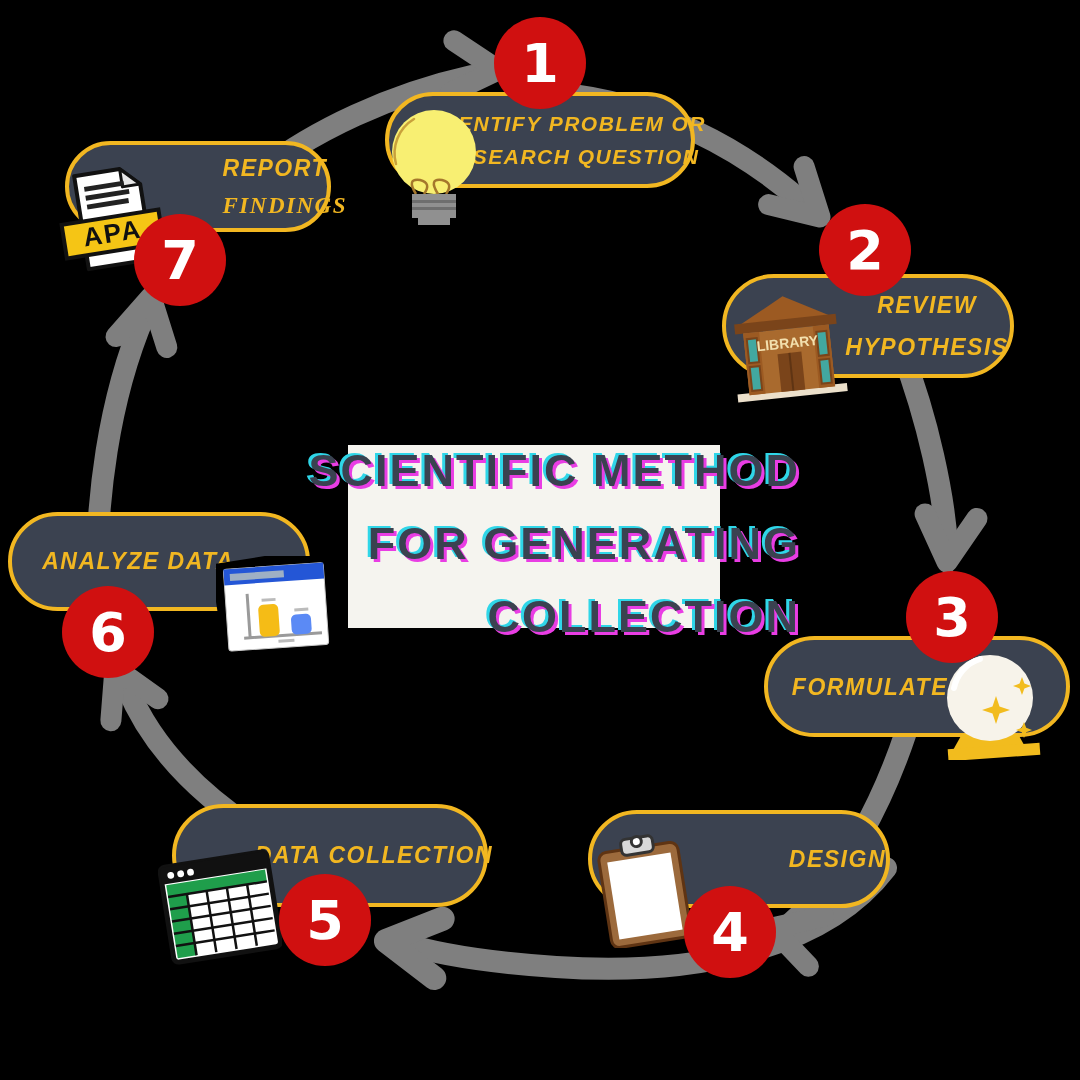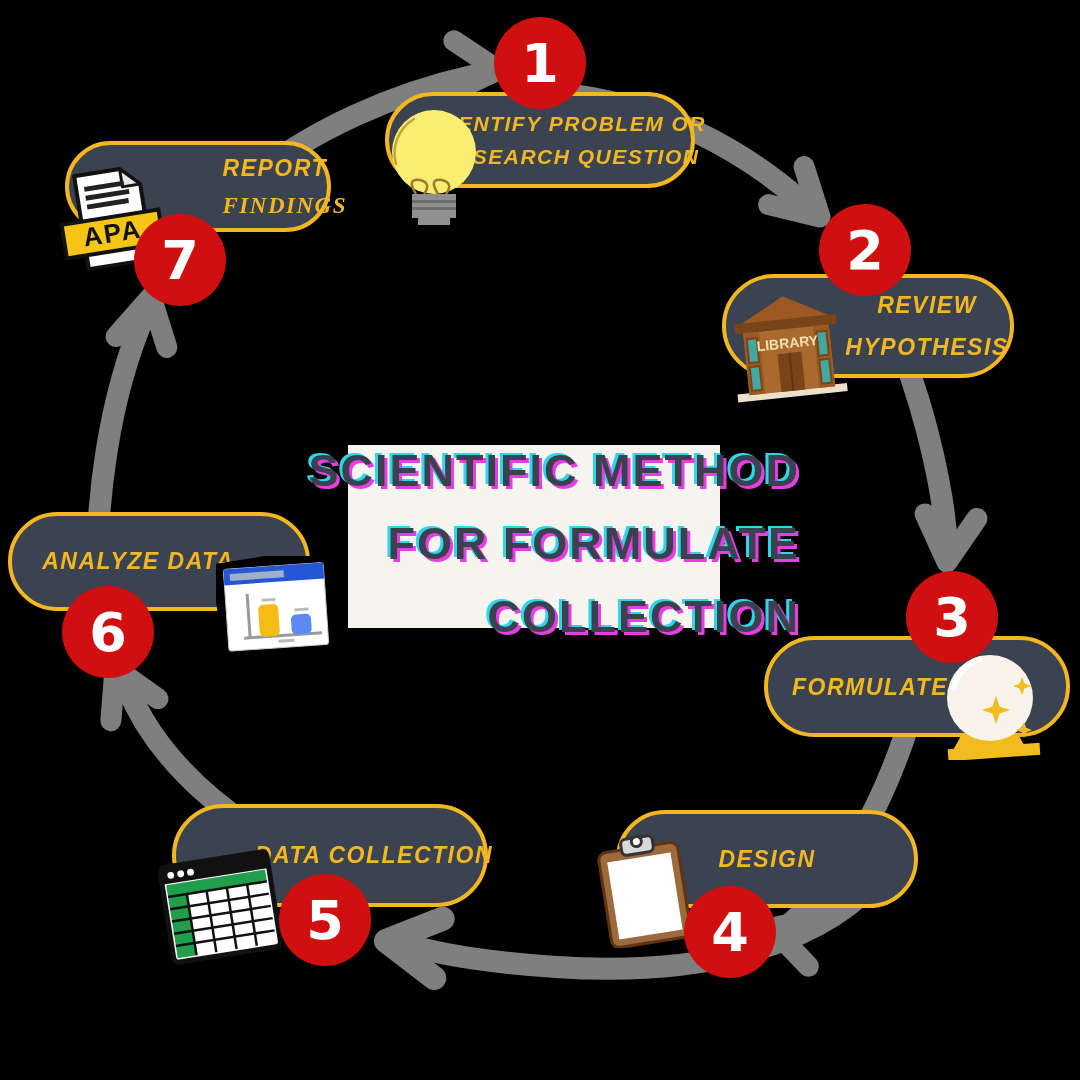--- a/index.html
+++ b/index.html
@@ -10,24 +10,24 @@
   
   .pill{position:absolute;z-index:2;background:#3b4250;border:4px solid #f2b721;
         box-sizing:border-box;border-radius:60px;display:flex;flex-direction:column;
         justify-content:center;color:#f2b721;font-weight:bold;font-style:italic;
         letter-spacing:1.5px;}
   .pill .ln{white-space:nowrap;font-size:23px;line-height:37px;}
   .pill1{left:385px;top:92px;width:310px;height:96px;align-items:center;padding-left:60px;}
   .pill1 .ln{font-size:21px;line-height:33px;}
   .pill2{left:722px;top:274px;width:292px;height:104px;align-items:center;padding-left:118px;}
   .pill2 .ln{line-height:42px;}
-  .pill3{left:764px;top:636px;width:306px;height:101px;align-items:flex-start;
+  .pill3{left:764px;top:636px;width:306px;height:101px;align-items:flex-end;
          padding-left:24px;padding-right:118px;gap:12px;}
   .pill3 .ln{line-height:40px;}
-  .pill4{left:616px;top:810px;width:302px;height:98px;align-items:center;}
+  .pill4{left:588px;top:810px;width:302px;height:98px;align-items:flex-end;}
   .pill5{left:172px;top:804px;width:316px;height:103px;align-items:center;padding-left:88px;}
   .pill6{left:8px;top:512px;width:302px;height:99px;align-items:flex-end;padding-right:72px;}
   .pill7{left:65px;top:141px;width:266px;height:91px;align-items:flex-end;padding-left:58px;}
   .pill7 .ln{line-height:38px;}
   .pill7 .ln.indent{transform:translateX(20px);font-family:Liberation Serif, serif;}
   
   .badge{position:absolute;z-index:5;width:92px;height:92px;border-radius:50%;
          background:#d01010;color:#fff;display:flex;align-items:center;justify-content:center;
          font-size:54px;font-weight:bold;font-family:"DejaVu Sans",sans-serif;}
   .badge1{left:494px;top:17px;}  .badge2{left:819px;top:204px;}
@@ -99,21 +99,21 @@
     <div class="ln">ANALYZE DATA</div>
   </div>
   <div class="pill pill7">
     <div class="ln">REPORT</div>
     <div class="ln indent">FINDINGS</div>
   </div>
 
   <div class="title-panel"></div>
   <div class="title">
     <div class="tl">SCIENTIFIC METHOD</div>
-    <div class="tl">FOR FORMULATE</div>
+    <div class="tl">FOR GENERATING</div>
     <div class="tl">COLLECTION</div>
   </div>
 
   <svg class="icon ic-bulb" width="96" height="120" viewBox="0 0 96 120">
     <circle cx="48" cy="46" r="42" fill="#f8ef72"></circle>
     <path d="M 10 58 A 40 40 0 0 1 28 13" stroke="#c9a13b" stroke-width="2.5" fill="none" stroke-linecap="round"></path>
     <path d="M 30 88 q -10 -16 4 -14 q 12 3 4 14" stroke="#a5772c" stroke-width="2.5" fill="none"></path>
     <path d="M 52 88 q -10 -16 4 -14 q 12 3 4 14" stroke="#a5772c" stroke-width="2.5" fill="none"></path>
     <rect x="26" y="88" width="44" height="24" fill="#909090"></rect>
     <rect x="26" y="94" width="44" height="3" fill="#6e6e6e"></rect>

